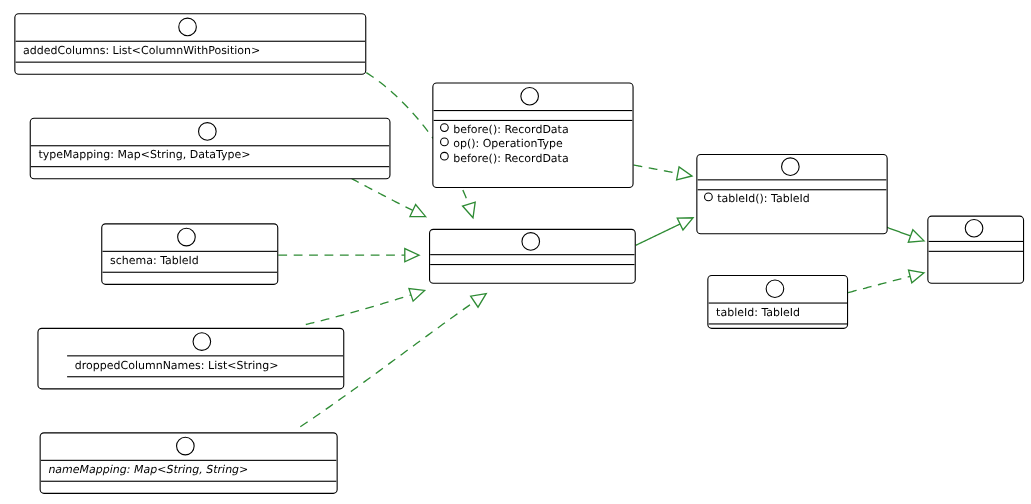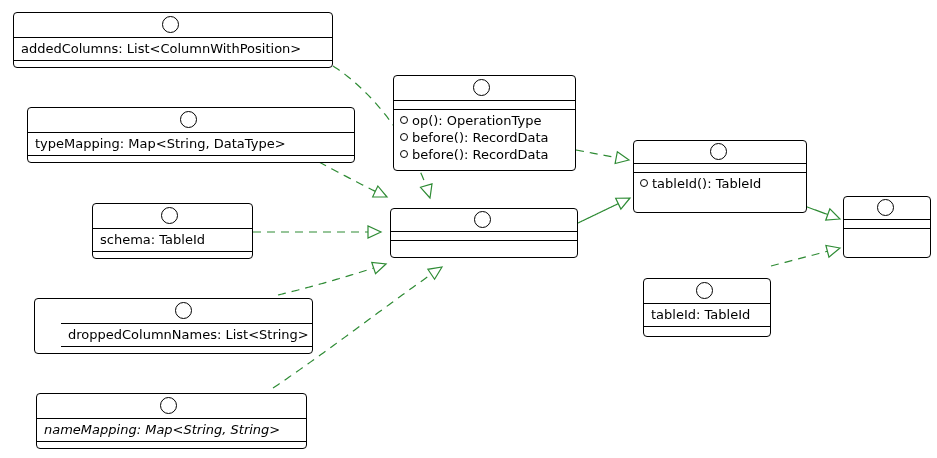--- a/index.html
+++ b/index.html
@@ -91,21 +91,21 @@
   .iname {
     font-size: 14.5px;
     font-style: italic;
     color: #000000;
     white-space: nowrap;
   }
   .members {
     padding: 2px 6px 3px 6px;
   }
   .member {
-    font-size: 13px;
+    font-size: 10px;
     color: #000000;
     white-space: nowrap;
     line-height: 1.32;
     display: flex;
     align-items: baseline;
     gap: 4px;
   }
   .member.attr {
     padding-left: 1px;
   }
@@ -230,25 +230,25 @@
       </div>
       <div class="node" style="left: 393px; top: 75px; width: 183px; height: 96px;">
         <div class="compartment head">
           <span class="badge c"></span>
           <span class="title"></span>
         </div>
         <div class="compartment members empty"></div>
         <div class="compartment members">
           <div class="member">
             <span class="vis"></span>
-            <span>op(): OperationType</span>
+            <span>before(): RecordData</span>
           </div>
           <div class="member">
             <span class="vis"></span>
-            <span>before(): RecordData</span>
+            <span>op(): OperationType</span>
           </div>
           <div class="member">
             <span class="vis"></span>
             <span>before(): RecordData</span>
           </div>
         </div>
       </div>
       <div class="node" style="left: 390px; top: 208px; width: 188px; height: 50px;">
         <div class="compartment head iface">
           <span class="badge i"></span>
@@ -269,21 +269,21 @@
           </span>
         </div>
         <div class="compartment members empty"></div>
         <div class="compartment members">
           <div class="member">
             <span class="vis"></span>
             <span>tableId(): TableId</span>
           </div>
         </div>
       </div>
-      <div class="node" style="left: 643px; top: 250px; width: 128px; height: 59px; margin-top: 28px;">
+      <div class="node" style="left: 643px; top: 250px; width: 128px; height: 49px;">
         <div class="compartment head">
           <span class="badge c"></span>
           <span class="title"></span>
         </div>
         <div class="compartment members">
           <div class="member attr">
             <span>tableId: TableId</span>
           </div>
         </div>
         <div class="compartment members empty"></div>

